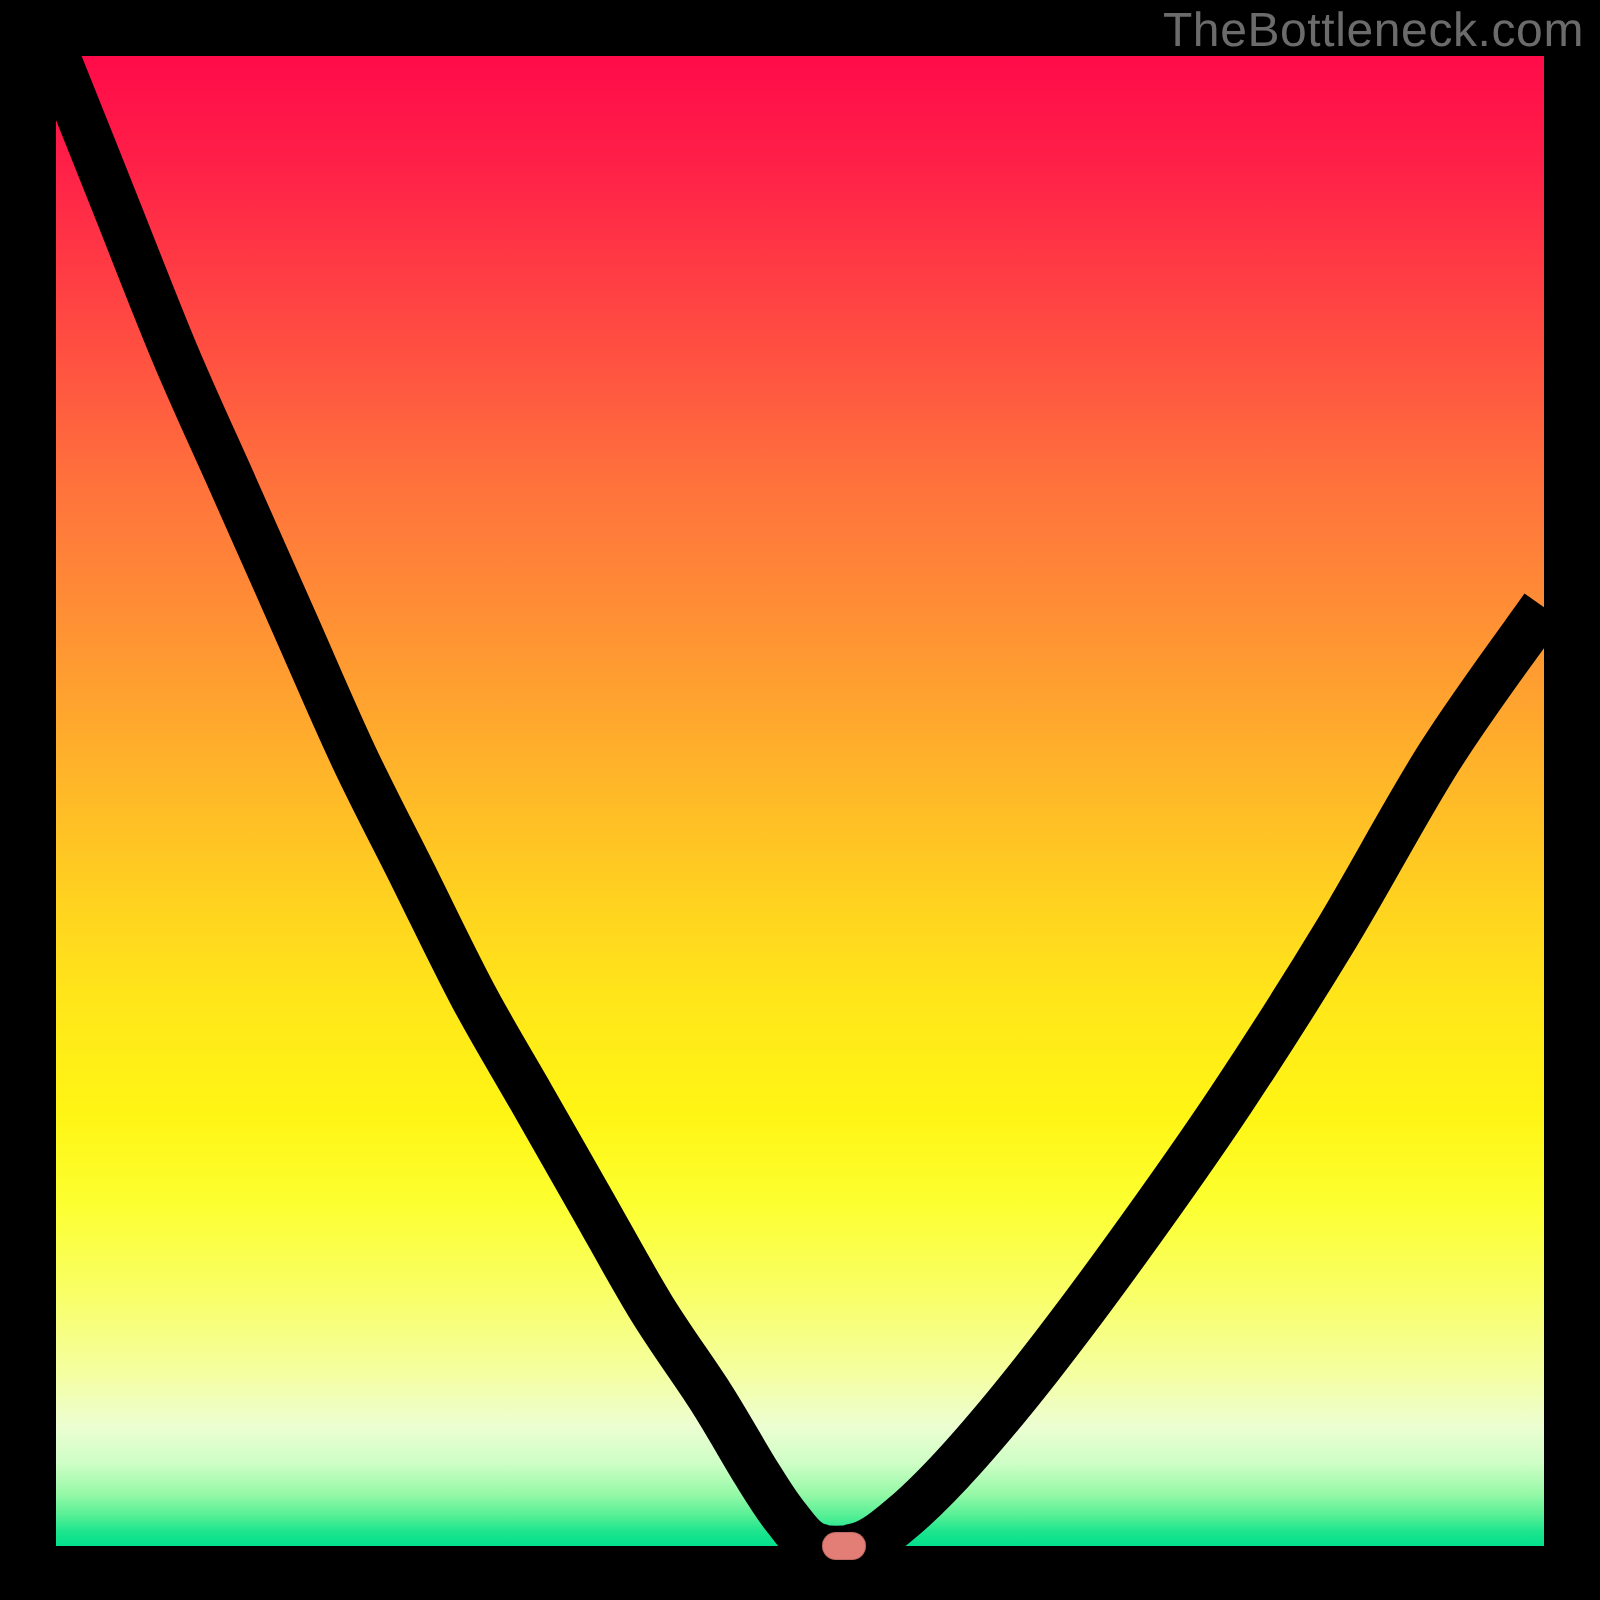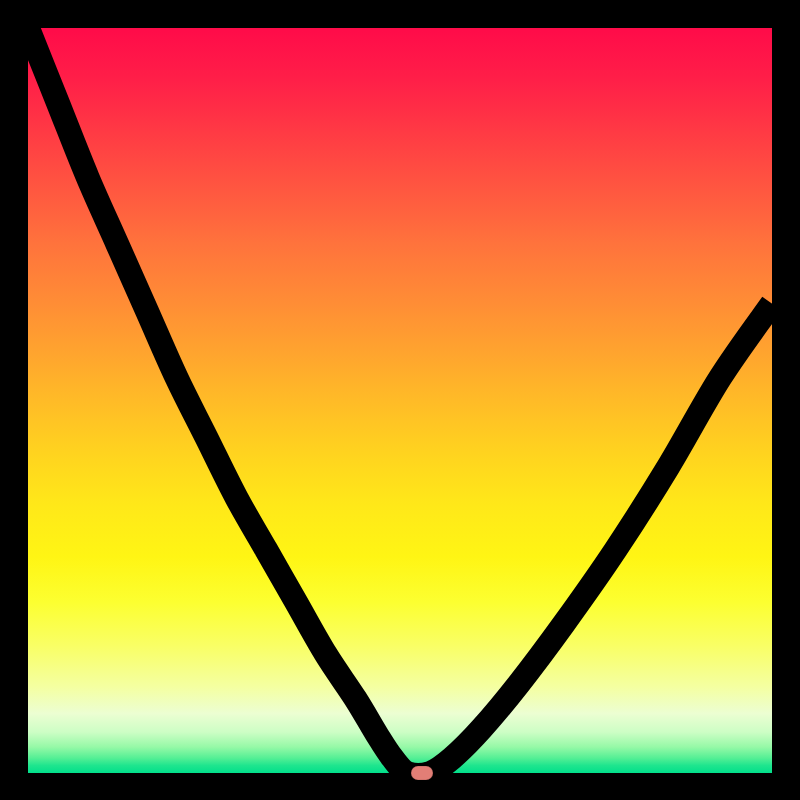--- a/index.html
+++ b/index.html
@@ -79,20 +79,21 @@
     background: #e27e76;
     transform: translate(-50%, -50%);
     box-shadow: 0 0 0 0.5px rgba(0,0,0,0.15) inset;
   }
 </style>
 </head>
 <body>
 
 <div class="frame">
 
+  <div class="watermark">TheBottleneck.com</div>
 
   <div class="plot-area">
 
     <svg class="curve" viewBox="0 0 100 100" preserveAspectRatio="none">
       <path class="curve-path" d="M 0.00 0.00 C 0.67 1.67, 2.67 6.67, 4.00 10.00 C 5.33 13.33, 6.67 16.83, 8.00 20.00 C 9.33 23.17, 10.67 26.00, 12.00 29.00 C 13.33 32.00, 14.67 35.00, 16.00 38.00 C 17.33 41.00, 18.67 44.17, 20.00 47.00 C 21.33 49.83, 22.67 52.33, 24.00 55.00 C 25.33 57.67, 26.67 60.50, 28.00 63.00 C 29.33 65.50, 30.67 67.67, 32.00 70.00 C 33.33 72.33, 34.67 74.67, 36.00 77.00 C 37.33 79.33, 38.67 81.83, 40.00 84.00 C 41.33 86.17, 42.83 88.17, 44.00 90.00 C 45.17 91.83, 46.17 93.67, 47.00 95.00 C 47.83 96.33, 48.33 97.17, 49.00 98.00 C 49.67 98.83, 50.17 99.67, 51.00 100.00 C 51.83 100.33, 53.00 100.33, 54.00 100.00 C 55.00 99.67, 55.83 99.00, 57.00 98.00 C 58.17 97.00, 59.50 95.67, 61.00 94.00 C 62.50 92.33, 64.17 90.33, 66.00 88.00 C 67.83 85.67, 69.83 83.00, 72.00 80.00 C 74.17 77.00, 76.67 73.50, 79.00 70.00 C 81.33 66.50, 83.67 62.83, 86.00 59.00 C 88.33 55.17, 90.67 50.67, 93.00 47.00 C 95.33 43.33, 98.83 38.67, 100.00 37.00"></path>
     </svg>
 
     <div class="marker" style="left: 53%; top: 100%; background: rgb(226, 126, 118);"></div>
   </div>
 

